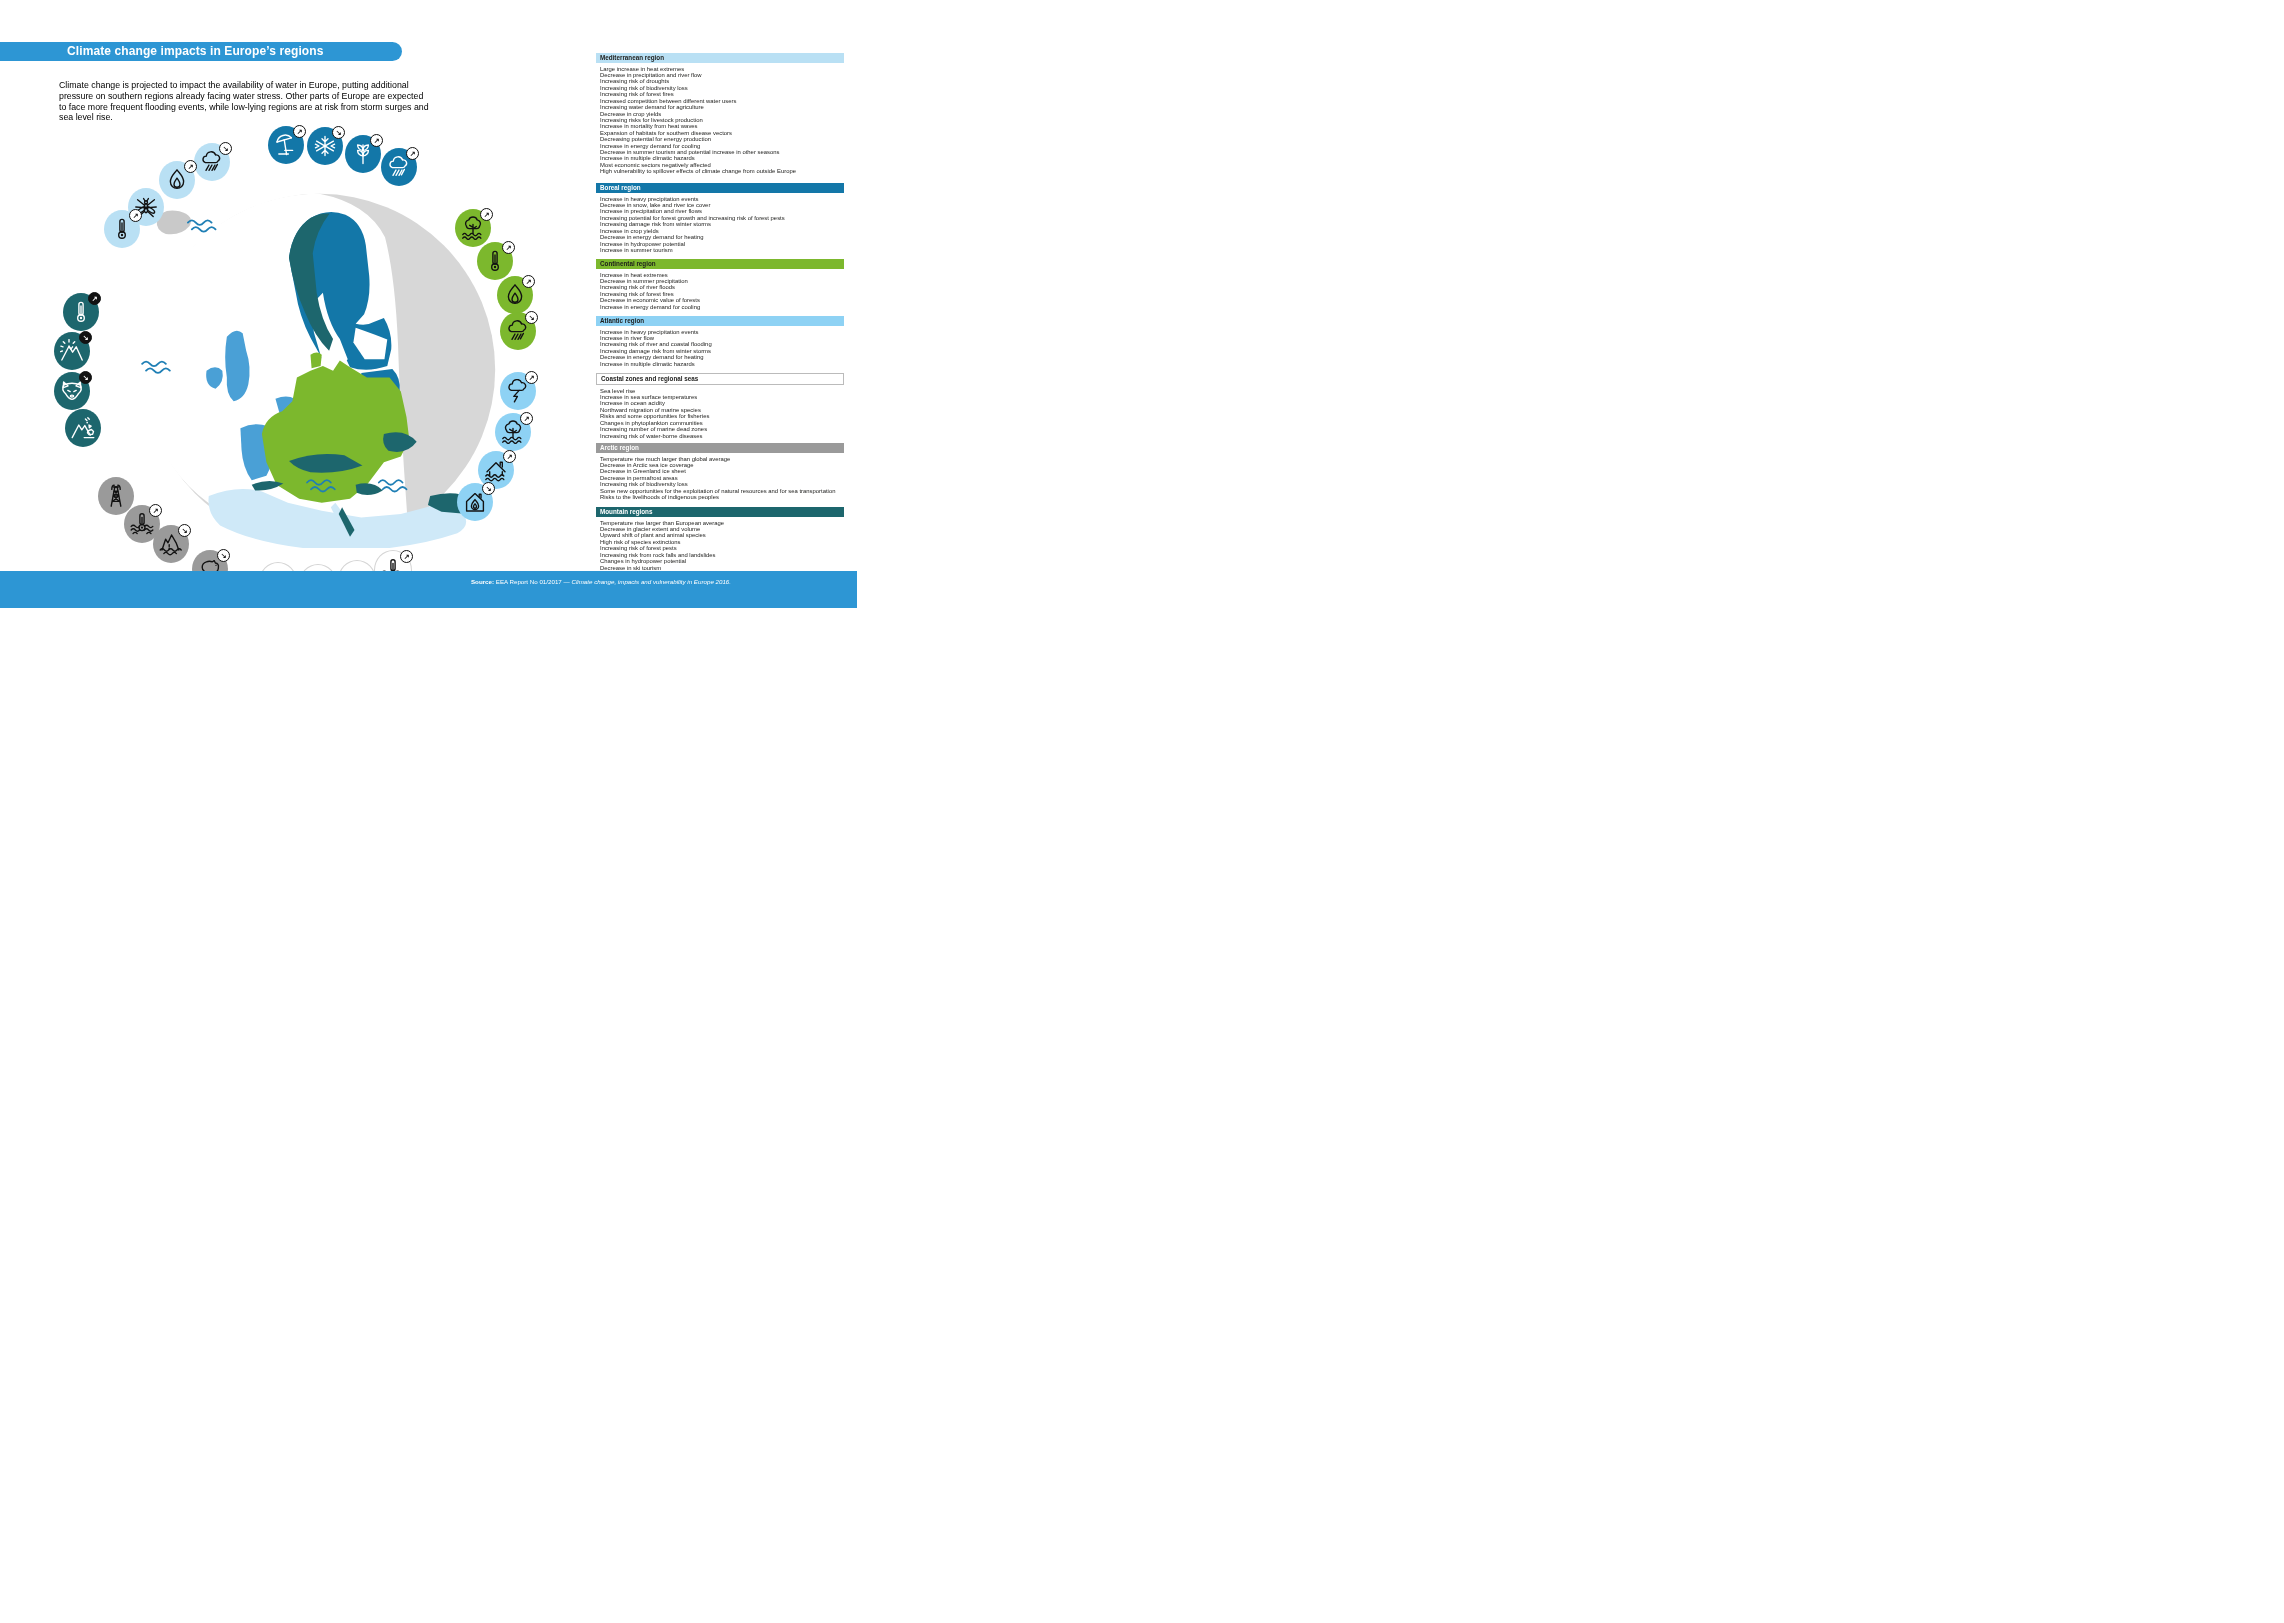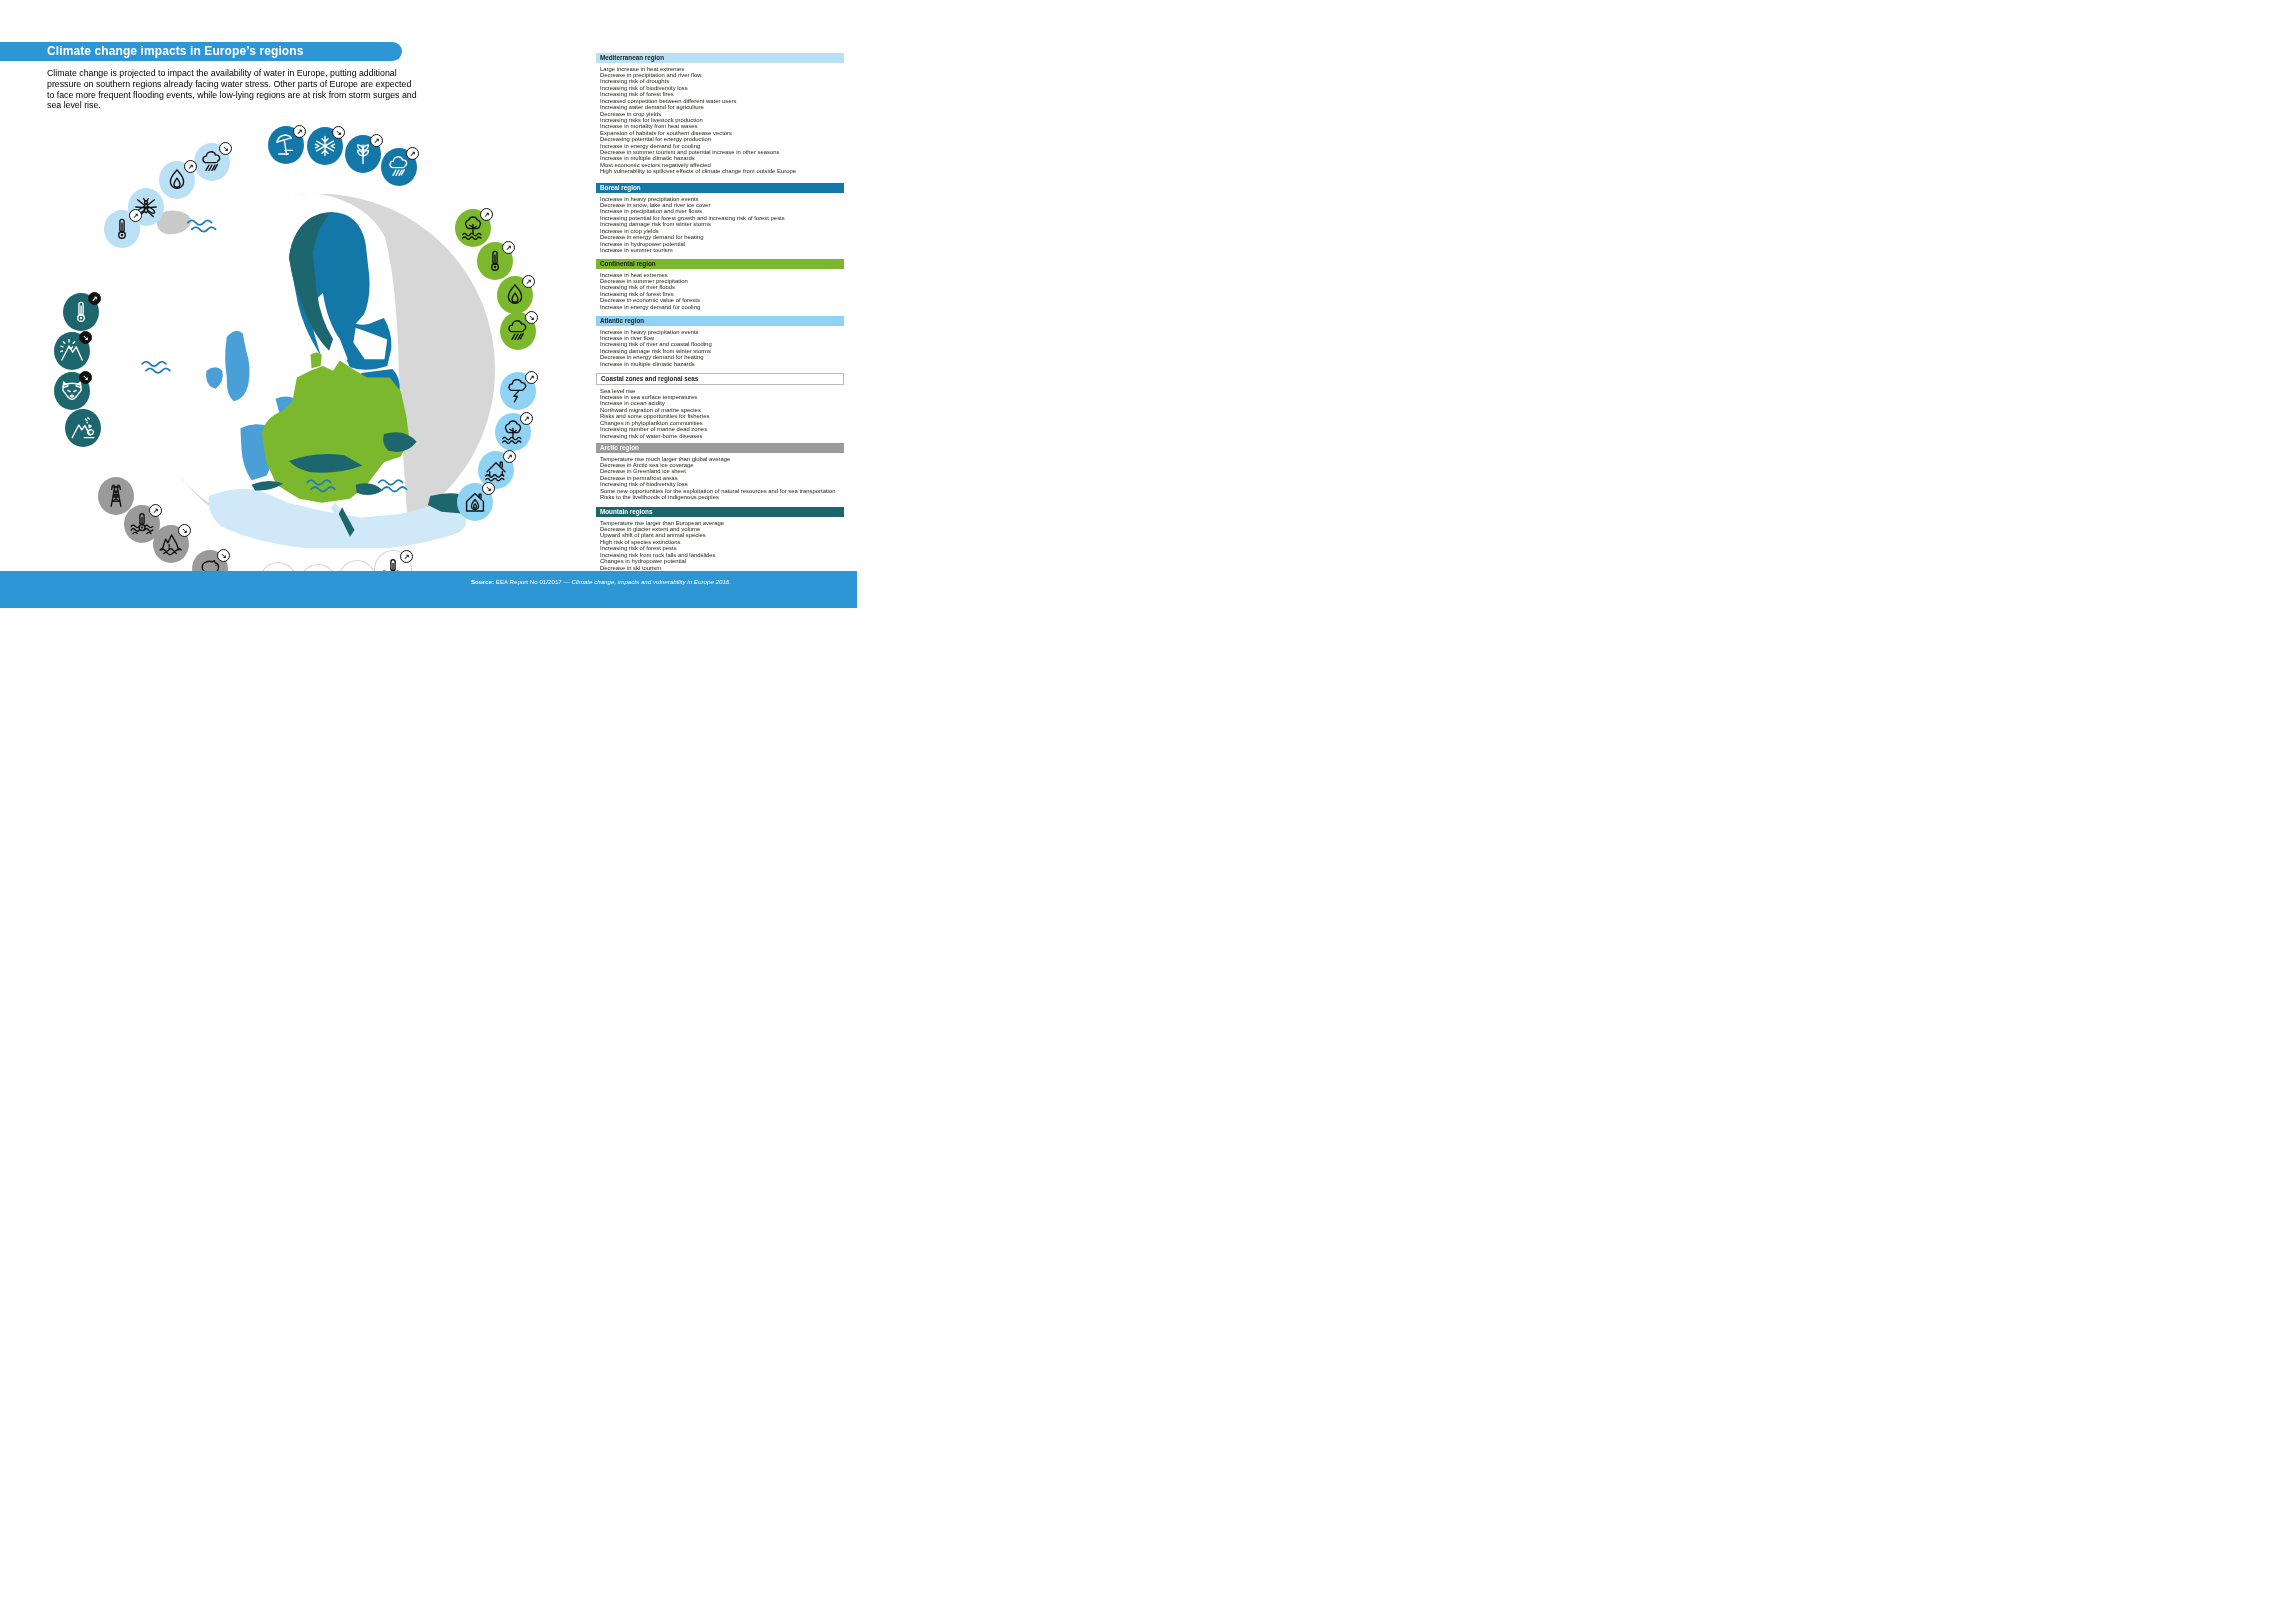--- a/index.html
+++ b/index.html
@@ -1,22 +1,22 @@
 <!DOCTYPE html>
 <html style="font-size:9px"><head>
 <meta charset="utf-8">
 <style>
   html,body{margin:0;padding:0;background:#fff;}
   #canvas{position:relative;width:857px;height:609px;background:#fff;overflow:hidden;
           font-family:"Liberation Sans", sans-serif;color:#1d1d1b;}
   .title-banner{position:absolute;left:0;top:42px;width:402px;height:19px;background:#2d96d4;
                 border-radius:0 9.6px 9.6px 0;}
-  .title-banner span{display:block;padding-left:47px;line-height:19px;color:#fff;
+  .title-banner span{display:block;padding-left:67px;line-height:19px;color:#fff;
                      font-size:12px;font-weight:bold;letter-spacing:0.1px;}
-  .intro{position:absolute;left:47px;top:68px;width:373px;margin:0;font-size:8.8px;
+  .intro{position:absolute;left:47px;top:68px;width:373px;margin:12px;font-size:8.8px;
          line-height:1.23;color:#000;}
   .map-wrap{position:absolute;left:141px;top:191px;width:357px;height:357px;}
   
   .micon{position:absolute;width:36px;height:38px;border-radius:50%;
          transform:translate(-50%,-50%);display:flex;align-items:center;justify-content:center;}
   .micon svg{width:24px;height:24px;display:block;}
   .micon .badge{position:absolute;top:-1.1px;right:-2.3px;width:11.3px;height:11.3px;border-radius:50%;
         background:#fff;border:1.7px solid #121212;color:#121212;font-size:7px;font-weight:bold;
         display:flex;align-items:center;justify-content:center;line-height:1;}
   .micon .badge.dark{background:#121212;color:#fff;border-color:#121212;}

